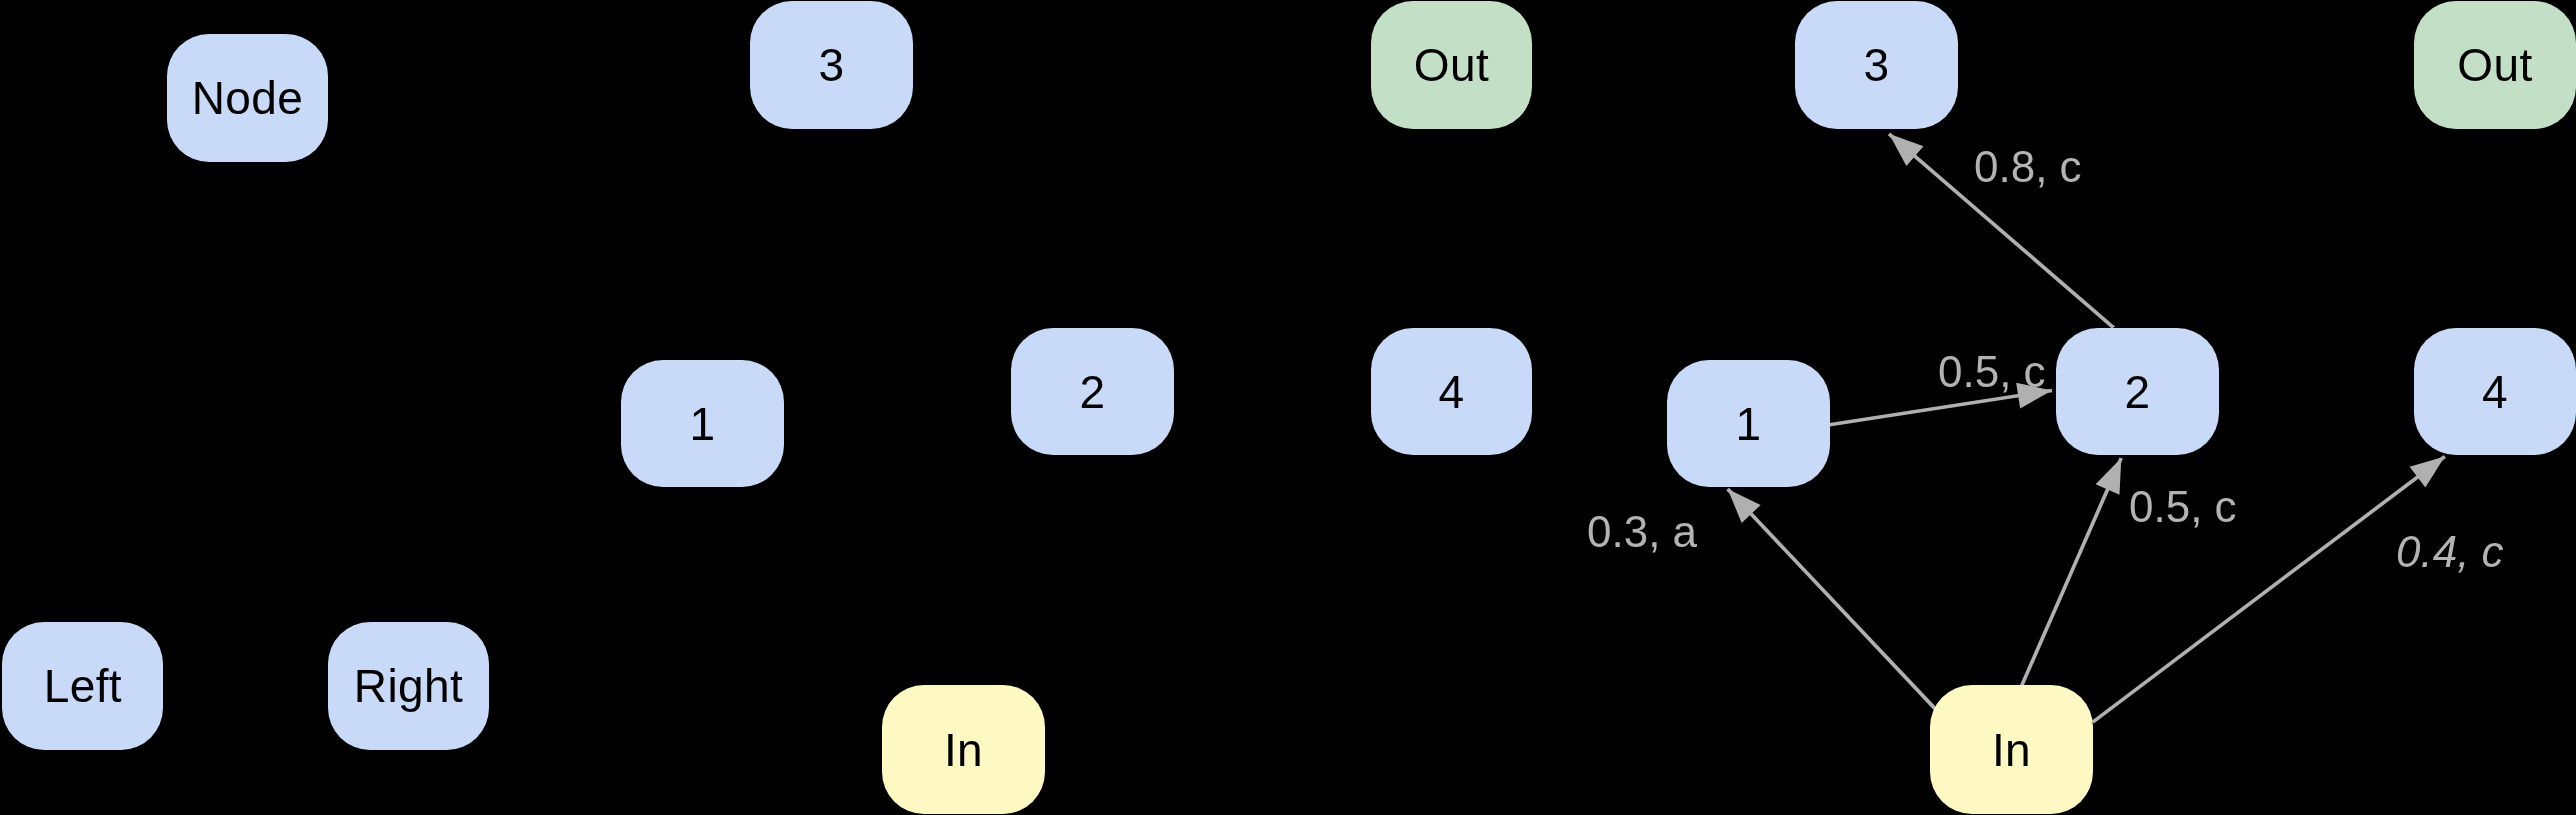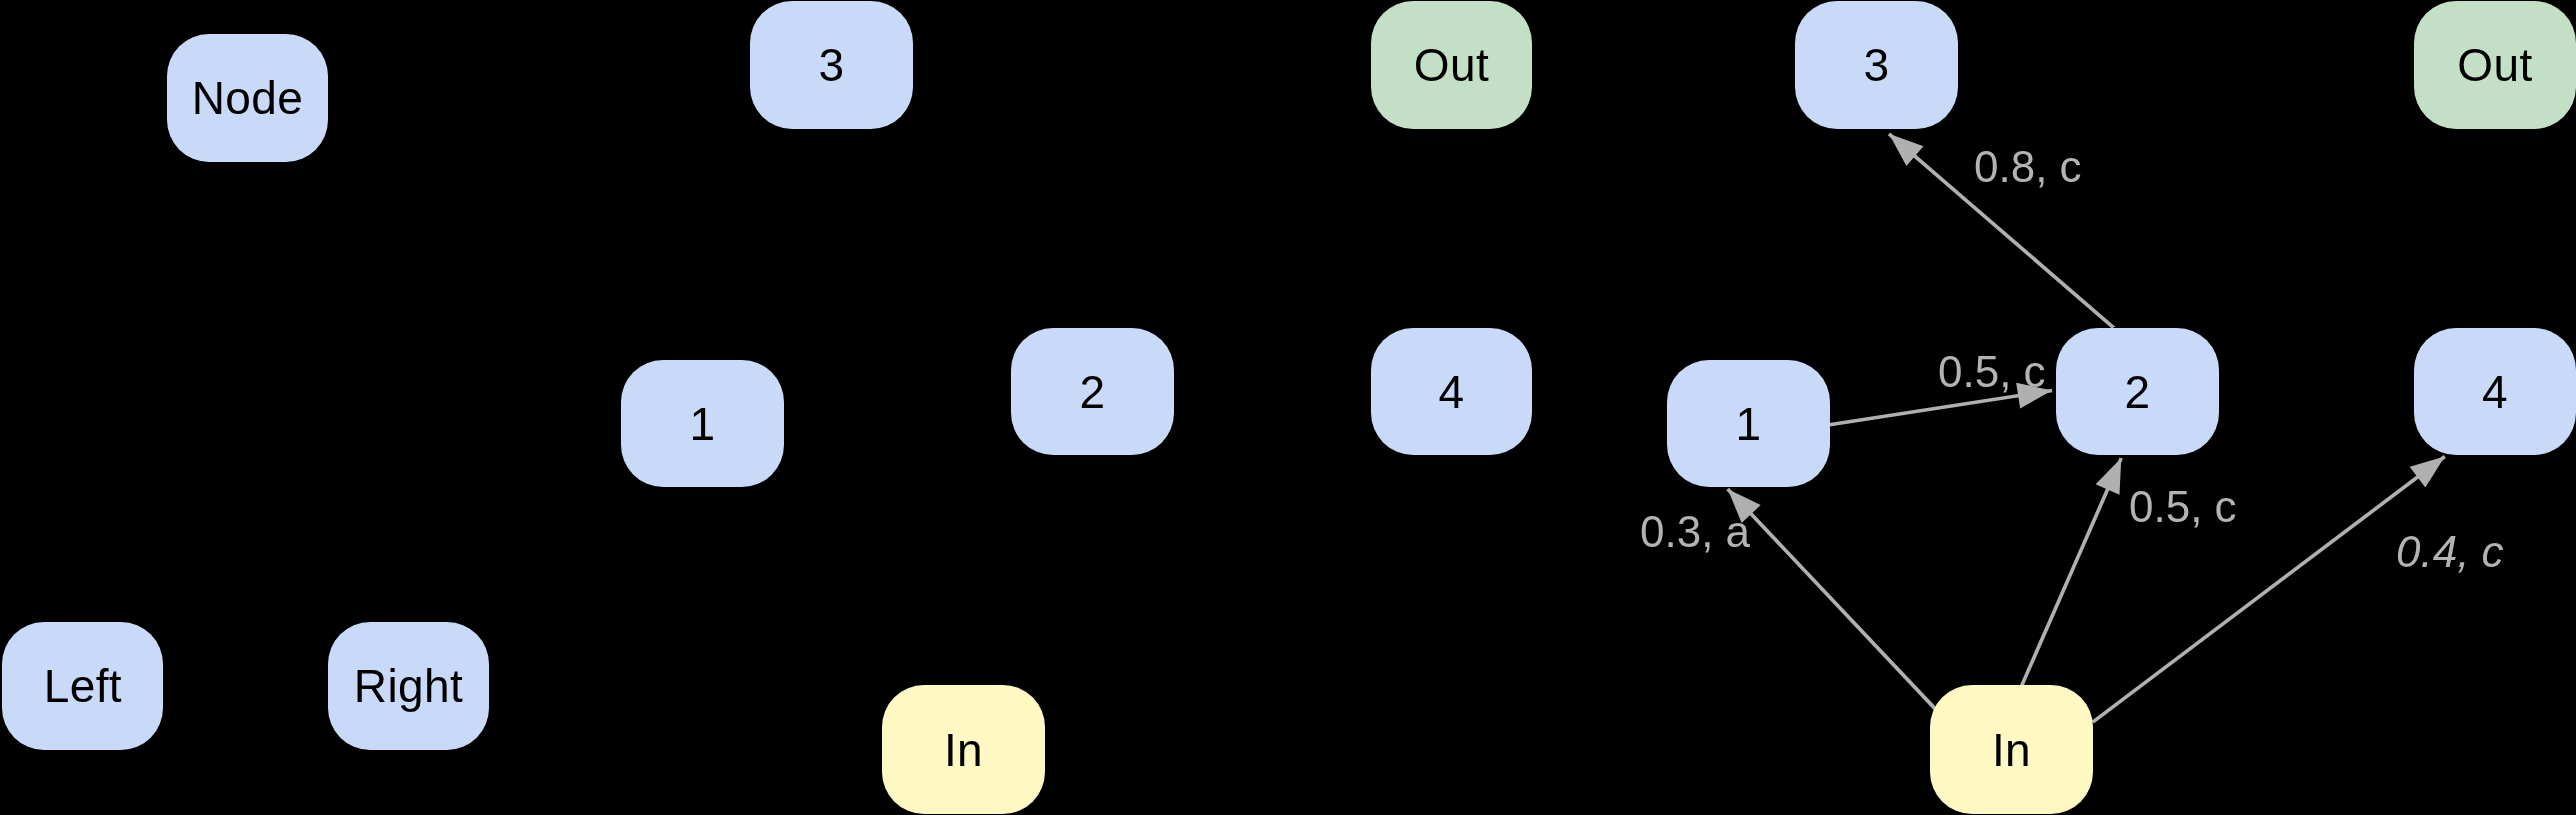--- a/index.html
+++ b/index.html
@@ -24,21 +24,21 @@
   #m-4   {left:1371px;top:328px;width:161px;height:127px;}
   #m-in  {left:882px;top:685px;width:163px;height:129px;}
   
   #r-3   {left:1795px;top:0.8px;width:163px;height:128px;}
   #r-out {left:2414px;top:0.8px;width:162px;height:128px;}
   #r-1   {left:1667px;top:360px;width:163px;height:127px;}
   #r-2   {left:2056px;top:328px;width:163px;height:127px;}
   #r-4   {left:2414px;top:328px;width:162px;height:127px;}
   #r-in  {left:1930px;top:685px;width:163px;height:129px;}
   
-  #el-in1{left:1640px;top:507px;}
+  #el-in1{left:1587px;top:507px;}
   #el-in2{left:2129px;top:482px;}
   #el-in4{left:2396px;top:527px;font-style:italic;}
   #el-12 {left:1938px;top:347px;}
   #el-23 {left:1946px;top:142px;margin-left:28px;}
 </style>
 </head>
 <body>
 
 <div class="canvas">
 

